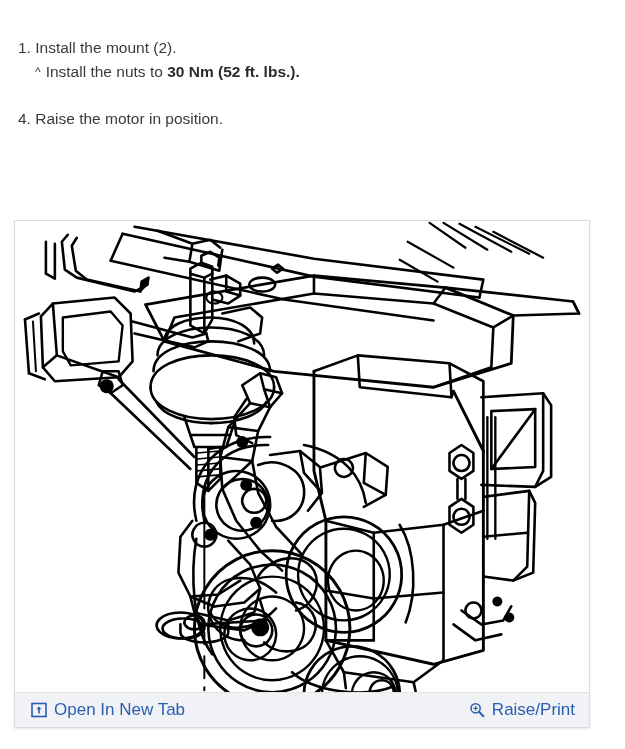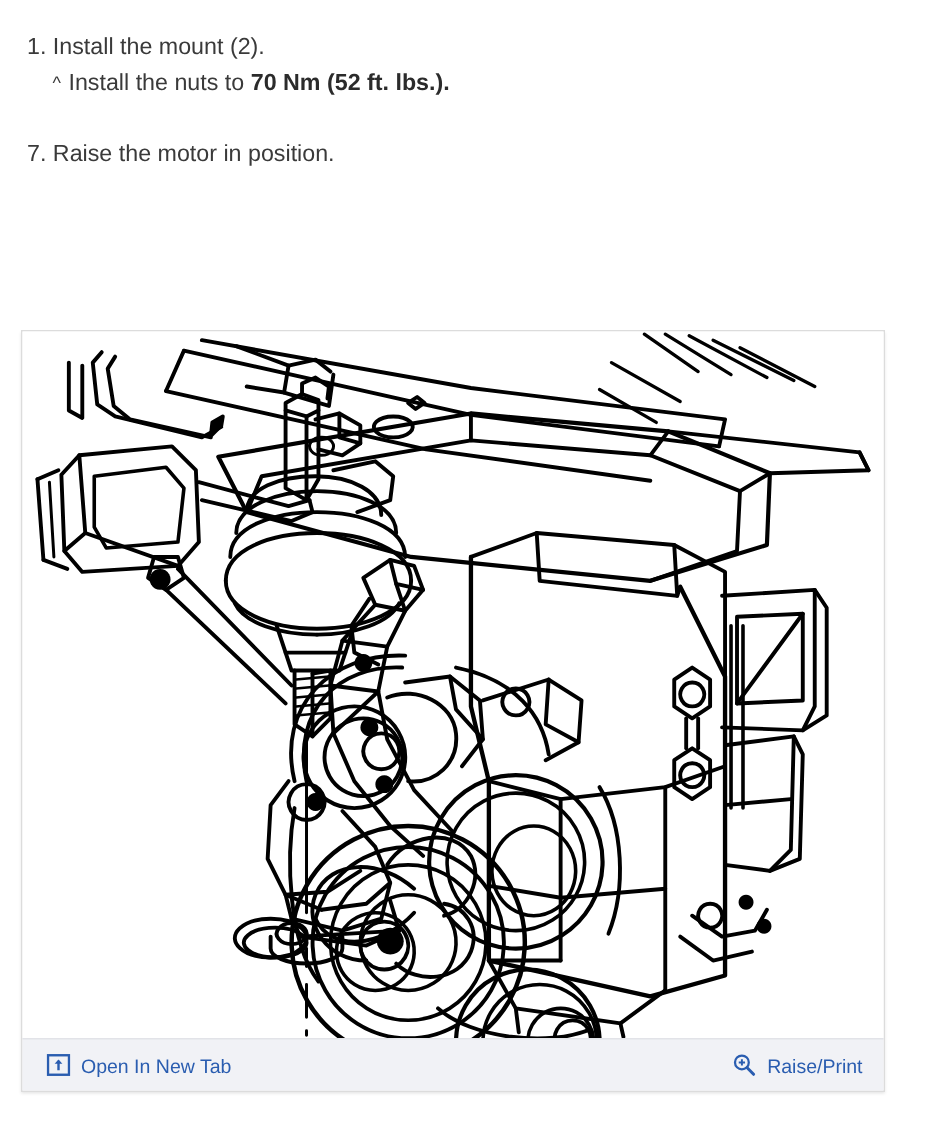--- a/index.html
+++ b/index.html
@@ -10,21 +10,21 @@
   body {
     width: 625px;
     height: 749px;
     font-family: "Liberation Sans", sans-serif;
     overflow: hidden;
     position: relative;
   }
 
   
   .instructions {
-    padding: 20px 14px 0 18px;
+    padding: 36px 14px 0 18px;
     color: #3a3a3a;
     font-size: 15.5px;
     line-height: 1.52;
   }
   .step {
     white-space: nowrap;
   }
   .substep {
     padding-left: 17px;
     white-space: nowrap;
@@ -80,44 +80,44 @@
     align-items: center;
     justify-content: space-between;
     padding: 0 14px 0 16px;
     box-sizing: border-box;
   }
   .tool-link {
     display: flex;
     align-items: center;
     gap: 7px;
     color: #2a5db0;
-    font-size: 13px;
+    font-size: 17px;
     cursor: pointer;
     text-decoration: none;
     user-select: none;
   }
   .tool-icon {
     display: inline-flex;
     align-items: center;
     justify-content: center;
     width: 16px;
     height: 16px;
     flex: 0 0 auto;
   }
 </style>
 </head>
 <body>
 
 <div class="instructions">
   <div class="step">1. Install the mount (2).</div>
   <div class="substep">
-    <span class="caret">^</span><span>Install the nuts to </span><span class="bold">70 Nm (52 ft. lbs.).</span>
+    <span class="caret">^</span><span>Install the nuts to </span><span class="bold">30 Nm (52 ft. lbs.).</span>
   </div>
   <div class="step-gap"></div>
-  <div class="step">7. Raise the motor in position.</div>
+  <div class="step">4. Raise the motor in position.</div>
 </div>
 
 <div class="figure-card">
 
   <div class="figure-image-wrap">
     <svg viewBox="0 0 576 471" xmlns="http://www.w3.org/2000/svg">
       <g fill="none" stroke="#000000" stroke-width="2.6" stroke-linecap="round" stroke-linejoin="round">
 
         <path d="M31,20 L31,52 L40,57 L40,22"></path>
         <path d="M53,13 L47,20 L50,48 L62,56 L120,70 L133,63"></path>

